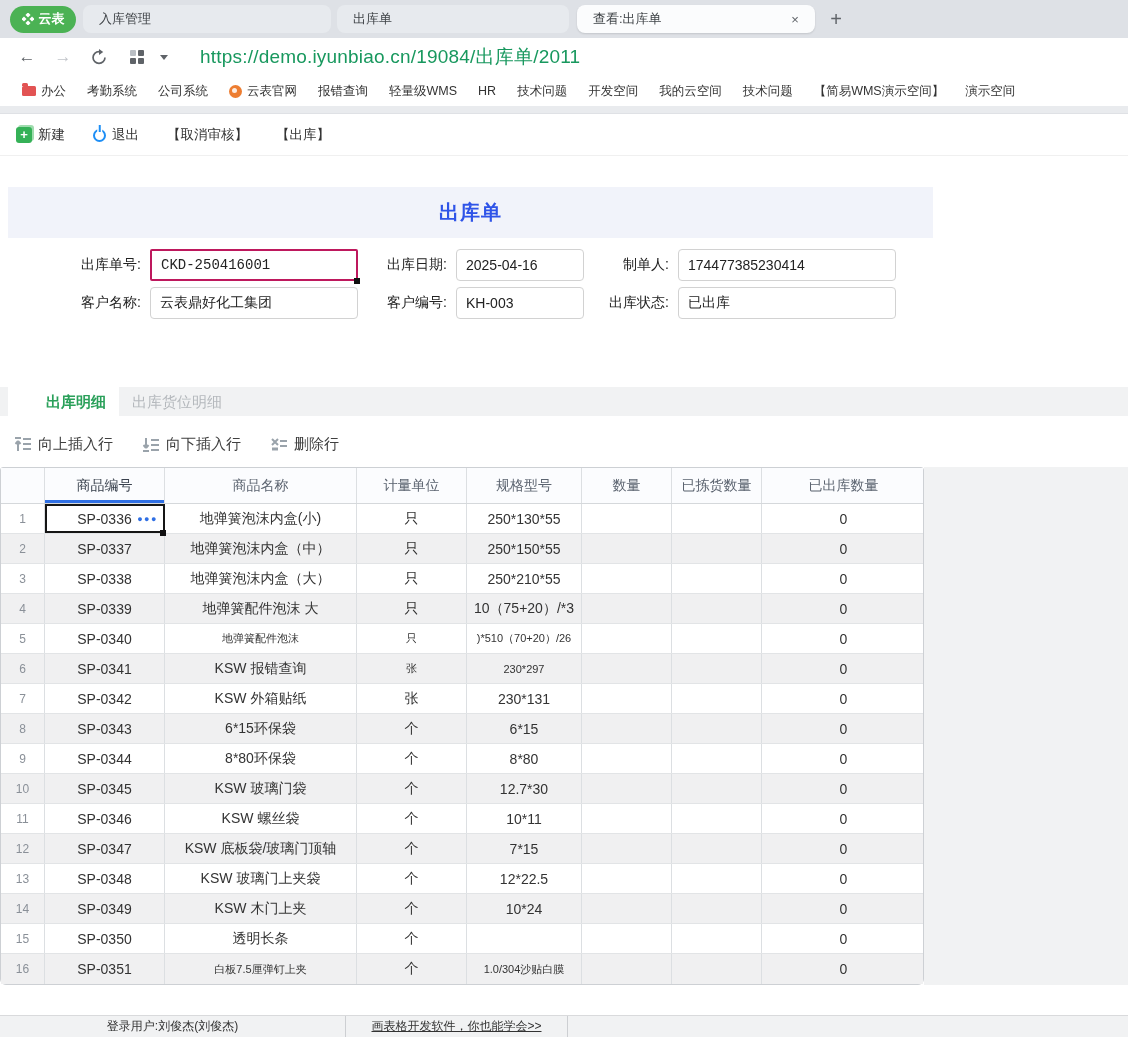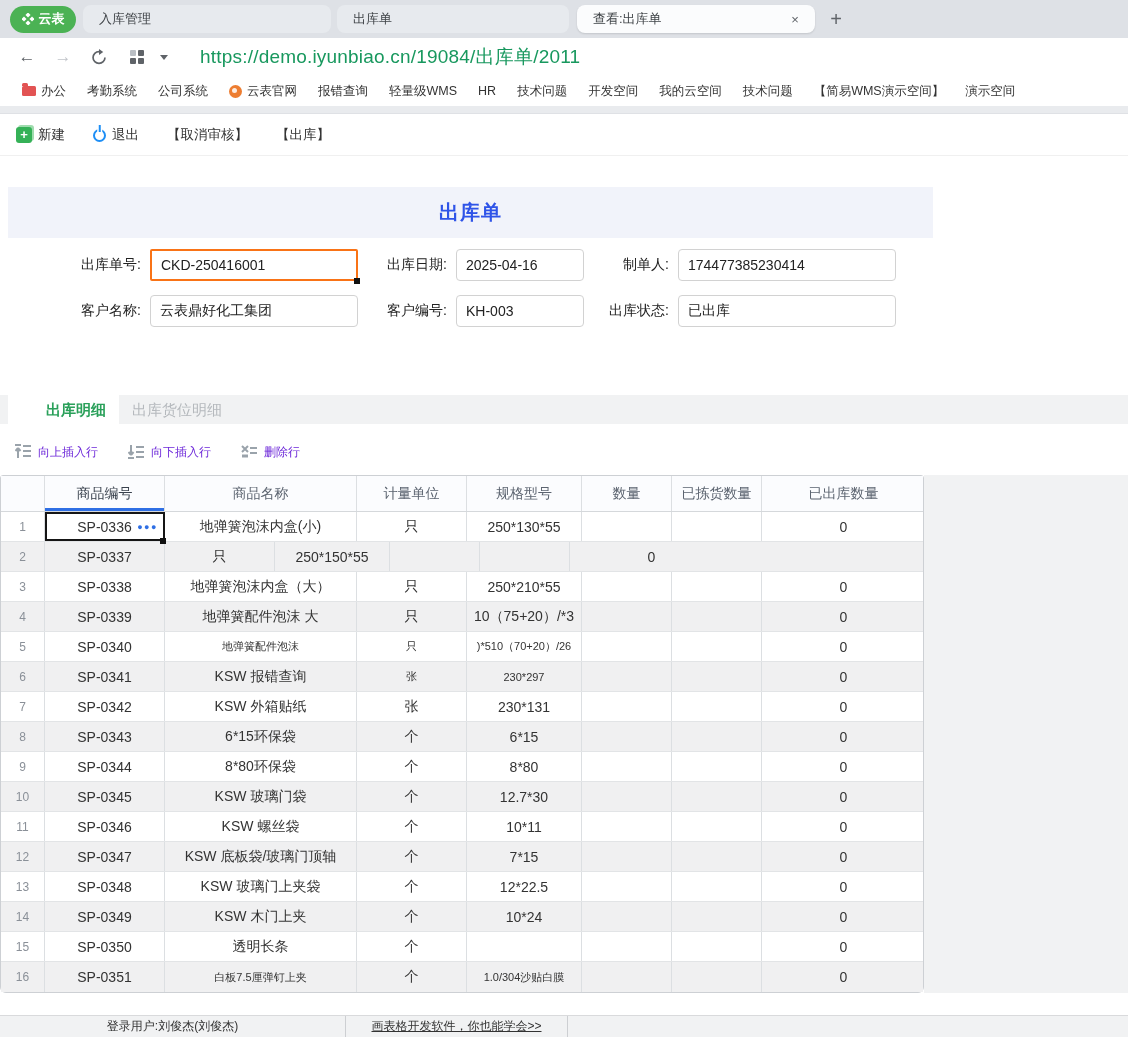--- a/index.html
+++ b/index.html
@@ -54,35 +54,35 @@
   .icon-power { width:13px; height:13px; border:2.5px solid #1d8ef5; border-radius:50%; position:relative; margin-top:2px;}
   .icon-power::before { content:""; position:absolute; left:50%; top:-6px; transform:translateX(-50%);
     width:2.5px; height:7px; background:#1d8ef5; box-shadow:0 0 0 1.5px #fff; }
 
   
   .doc-band { margin:31px 195px 0 8px; height:51px; background:#f1f3fa; display:flex;
     align-items:center; justify-content:center; }
   .doc-title { font-size:20px; font-weight:bold; color:#2f54e8; letter-spacing:1px; }
 
   .form-grid { display:grid; grid-template-columns:142px 208px 98px 128px 94px 218px;
-    grid-auto-rows:33px; row-gap:13px; margin:10px 16px 0 8px; align-items:center; }
+    grid-auto-rows:33px; row-gap:5px; margin:10px 16px 0 8px; align-items:center; }
   .f-label { text-align:right; padding-right:9px; font-size:14px; color:#222; white-space:nowrap; }
   .f-input { position:relative; height:32px; }
   .f-input input { width:100%; height:100%; border:1px solid #d2d2d2; border-radius:4px;
     padding:0 9px; font-size:14px; color:#222; font-family:inherit; background:#fff; outline:none; }
-  .f-input.sel input { border:2px solid #f97316; border-radius:2px; }
+  .f-input.sel input { border:2px solid #be185d; border-radius:2px;font-family:Liberation Mono, monospace; }
   .f-input.sel::after { content:""; position:absolute; right:-2px; bottom:-3px; width:6px; height:6px; background:#111; }
 
   
   .dtabs { margin-top:68px; height:29px; background:#f1f2f3; display:flex; padding-left:8px; }
   .dtab { padding:0 13px; line-height:29px; font-size:15px; color:#b5b9bd; white-space:nowrap; }
   .dtab.active { background:#fff; color:#2aa05a; font-weight:bold;padding-left:38px; }
 
   .rtools { display:flex; gap:30px; padding:13px 0 0 15px; height:43px; align-items:center; }
-  .rtool { display:flex; gap:7px; font-size:12px; color:#6d28d9; }
+  .rtool { display:flex; align-items:center; gap:7px; font-size:15px; color:#404040; }
   .rtool svg { display:block; }
 
   
   .table-wrap { display:flex; align-items:stretch; margin-top:8px; }
   .grid { width:924px; border:1px solid #cdd0d4; border-radius:3px 3px 6px 6px;
     background:#fff; overflow:visible; }
   .g-head { display:flex; height:36px; background:#fbfcfe; border-bottom:1px solid #d5d8db; }
   .g-head .hc { display:flex; align-items:center; justify-content:center; font-size:14px;
     color:#5c6470; border-right:1px solid #dcdfe2; }
   .g-head .hc:last-child { border-right:none; }
@@ -303,20 +303,21 @@
             <div class="gc c2">地弹簧泡沫内盒(小)</div>
             <div class="gc c3">只</div>
             <div class="gc c4">250*130*55</div>
             <div class="gc c5"></div>
             <div class="gc c6"></div>
             <div class="gc c7">0</div>
           </div>
           <div class="g-row even">
             <div class="gc num c0">2</div>
             <div class="gc c1">SP-0337</div>
+            <div class="gc c2">地弹簧泡沫内盒（中）</div>
             <div class="gc c3">只</div>
             <div class="gc c4">250*150*55</div>
             <div class="gc c5"></div>
             <div class="gc c6"></div>
             <div class="gc c7">0</div>
           </div>
           <div class="g-row">
             <div class="gc num c0">3</div>
             <div class="gc c1">SP-0338</div>
             <div class="gc c2">地弹簧泡沫内盒（大）</div>

